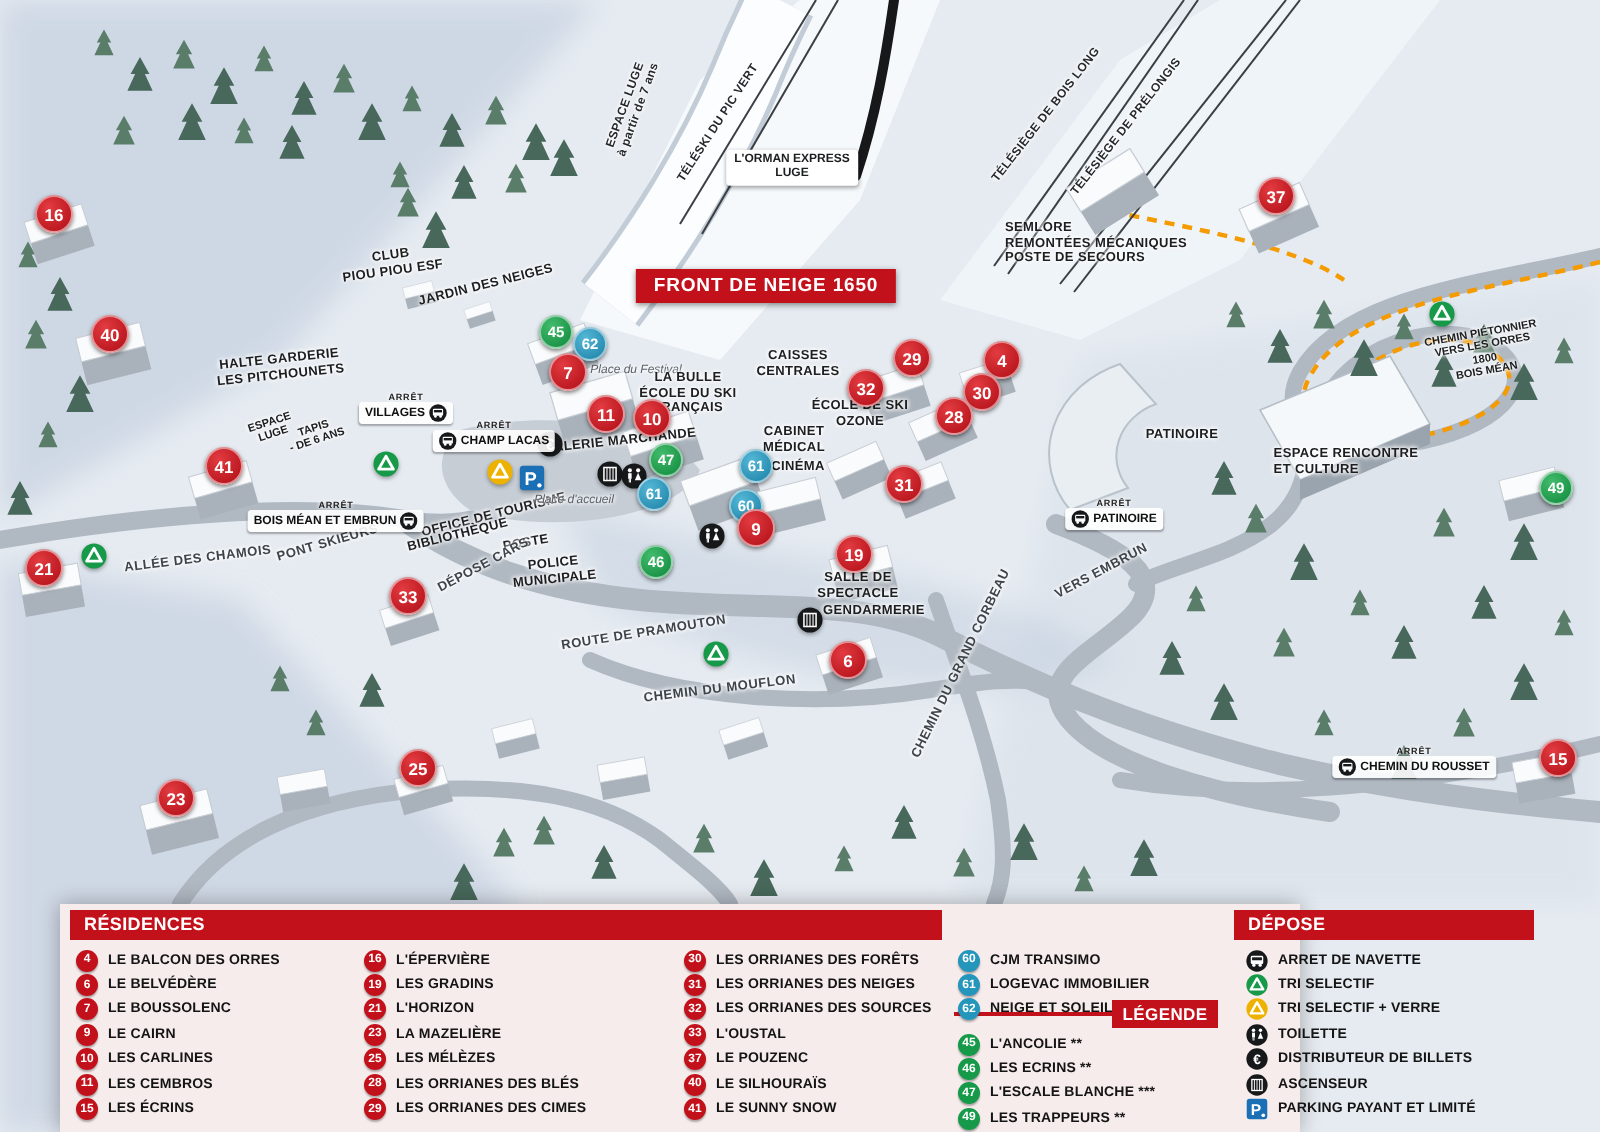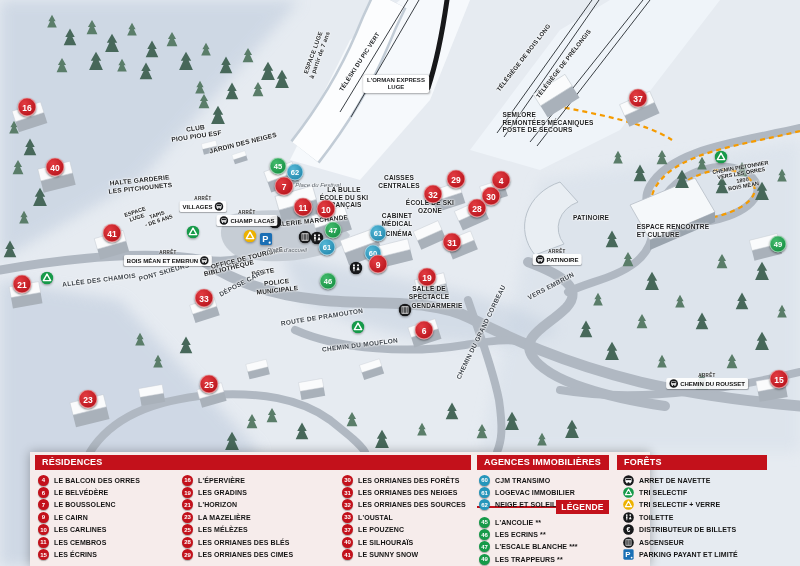--- a/index.html
+++ b/index.html
@@ -482,25 +482,25 @@
       <div class="marker res" style="left: 501px; top: 180px;">4</div>
       <div class="marker res" style="left: 433px; top: 194px;">32</div>
       <div class="marker res" style="left: 491px; top: 196px;">30</div>
       <div class="marker res" style="left: 477px; top: 208px;">28</div>
       <div class="marker res" style="left: 452px; top: 242px;">31</div>
       <div class="marker res" style="left: 638px; top: 98px;">37</div>
       <div class="marker hotel" style="left: 778px; top: 244px;">49</div>
       <div class="marker res" style="left: 779px; top: 379px;">15</div>
     </div>
 
+  <div class="banner" style="left:383px;top:143px">FRONT DE NEIGE 1650</div>
 
   <div id="legend-panel">
     <div class="lg-header lg-res">RÉSIDENCES</div>
-    <div class="lg-header lg-ag">AGENCES IMMOBILIÈRES</div>
-    <div class="lg-header lg-le">FORÊTS</div>
+    <div class="lg-header lg-le">DÉPOSE</div>
     <div class="lg-sep"></div>
     <div class="lg-header lg-hot">LÉGENDE</div>
     <div class="lg-col" id="res-col-0">
         <div class="lg-row">
           <span class="lg-dot res">4</span>
           <span class="lg-label">LE BALCON DES ORRES</span>
         </div>
         <div class="lg-row">
           <span class="lg-dot res">6</span>
           <span class="lg-label">LE BELVÉDÈRE</span>

